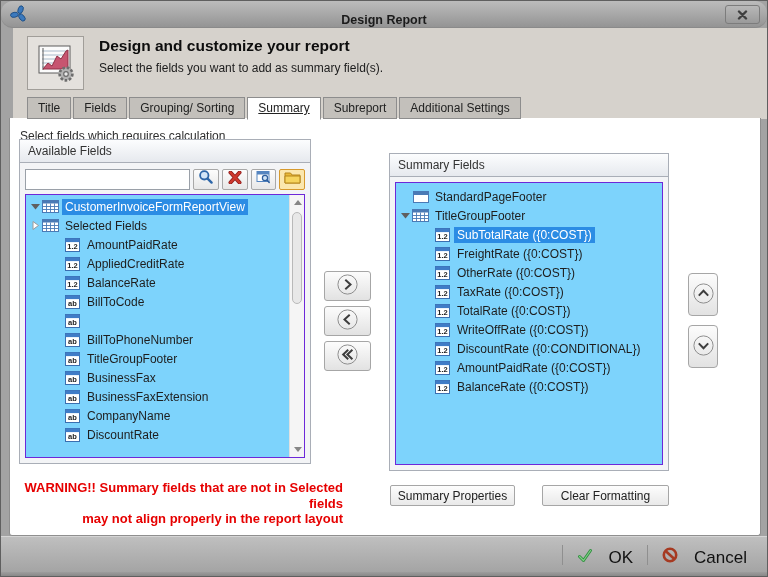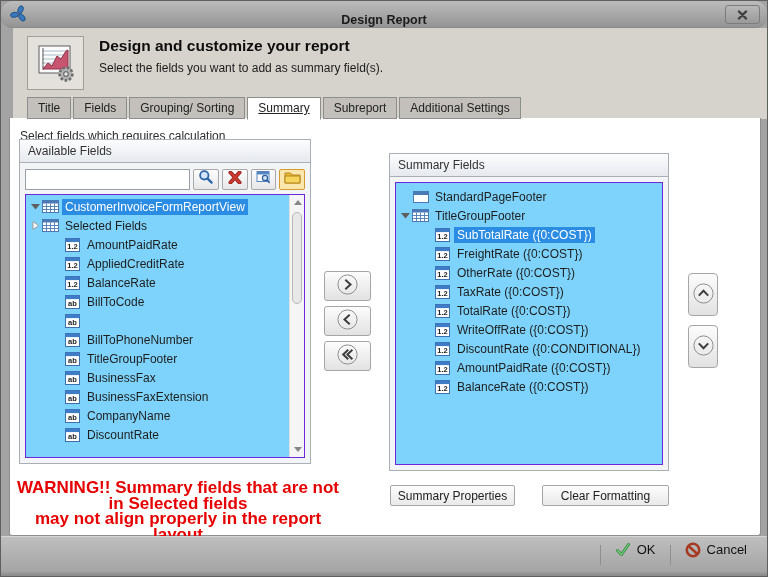--- a/index.html
+++ b/index.html
@@ -92,30 +92,30 @@
             background:linear-gradient(#fcfcfc,#e2e2e2); display:flex;
             align-items:center; justify-content:center; }
 
   
   .btn { position:absolute; height:21px; border:1px solid #a6a6a6; border-radius:2px;
          background:linear-gradient(#fdfdfd,#e9e9e9); font-size:12px; color:#222;
          display:flex; align-items:center; justify-content:center; }
   .btn-sumprop { left:389px; top:484px; width:125px; }
   .btn-clearfmt { left:541px; top:484px; width:127px; }
 
-  .warning { position:absolute; left:12px; top:479px; width:330px; text-align:center;
-             font-size:17px; font-weight:bold; color:#e60000; line-height:15.5px; }
+  .warning { position:absolute; left:12px; top:479px; width:330px; text-align:right;
+             font-size:13px; font-weight:bold; color:#e60000; line-height:15.5px; }
 
   
   .footerbar { position:absolute; left:0; top:535px; width:768px; height:36px;
                background:linear-gradient(#bfbfbf,#a4a4a4); border-top:1px solid #d5d5d5;
                display:flex; align-items:center; justify-content:flex-end; padding-right:10px; }
   .fsep { width:1px; height:20px; background:#8f8f8f; margin:0 2px; }
-  .fbtn { display:flex; align-items:flex-start; gap:6px; padding:0 12px; height:26px;
-          font-size:13px; color:#111; }
+  .fbtn { display:flex; align-items:flex-end; gap:16px; padding:0 12px; height:26px;
+          font-size:17px; color:#111; }
   .bottomframe { position:absolute; left:0; top:571px; width:768px; height:6px;
                  background:linear-gradient(#9d9d9d,#7f7f7f); }
 </style>
 </head>
 <body>
 
 <div class="window">
 
   <div class="titlebar">
     <span class="logo">

